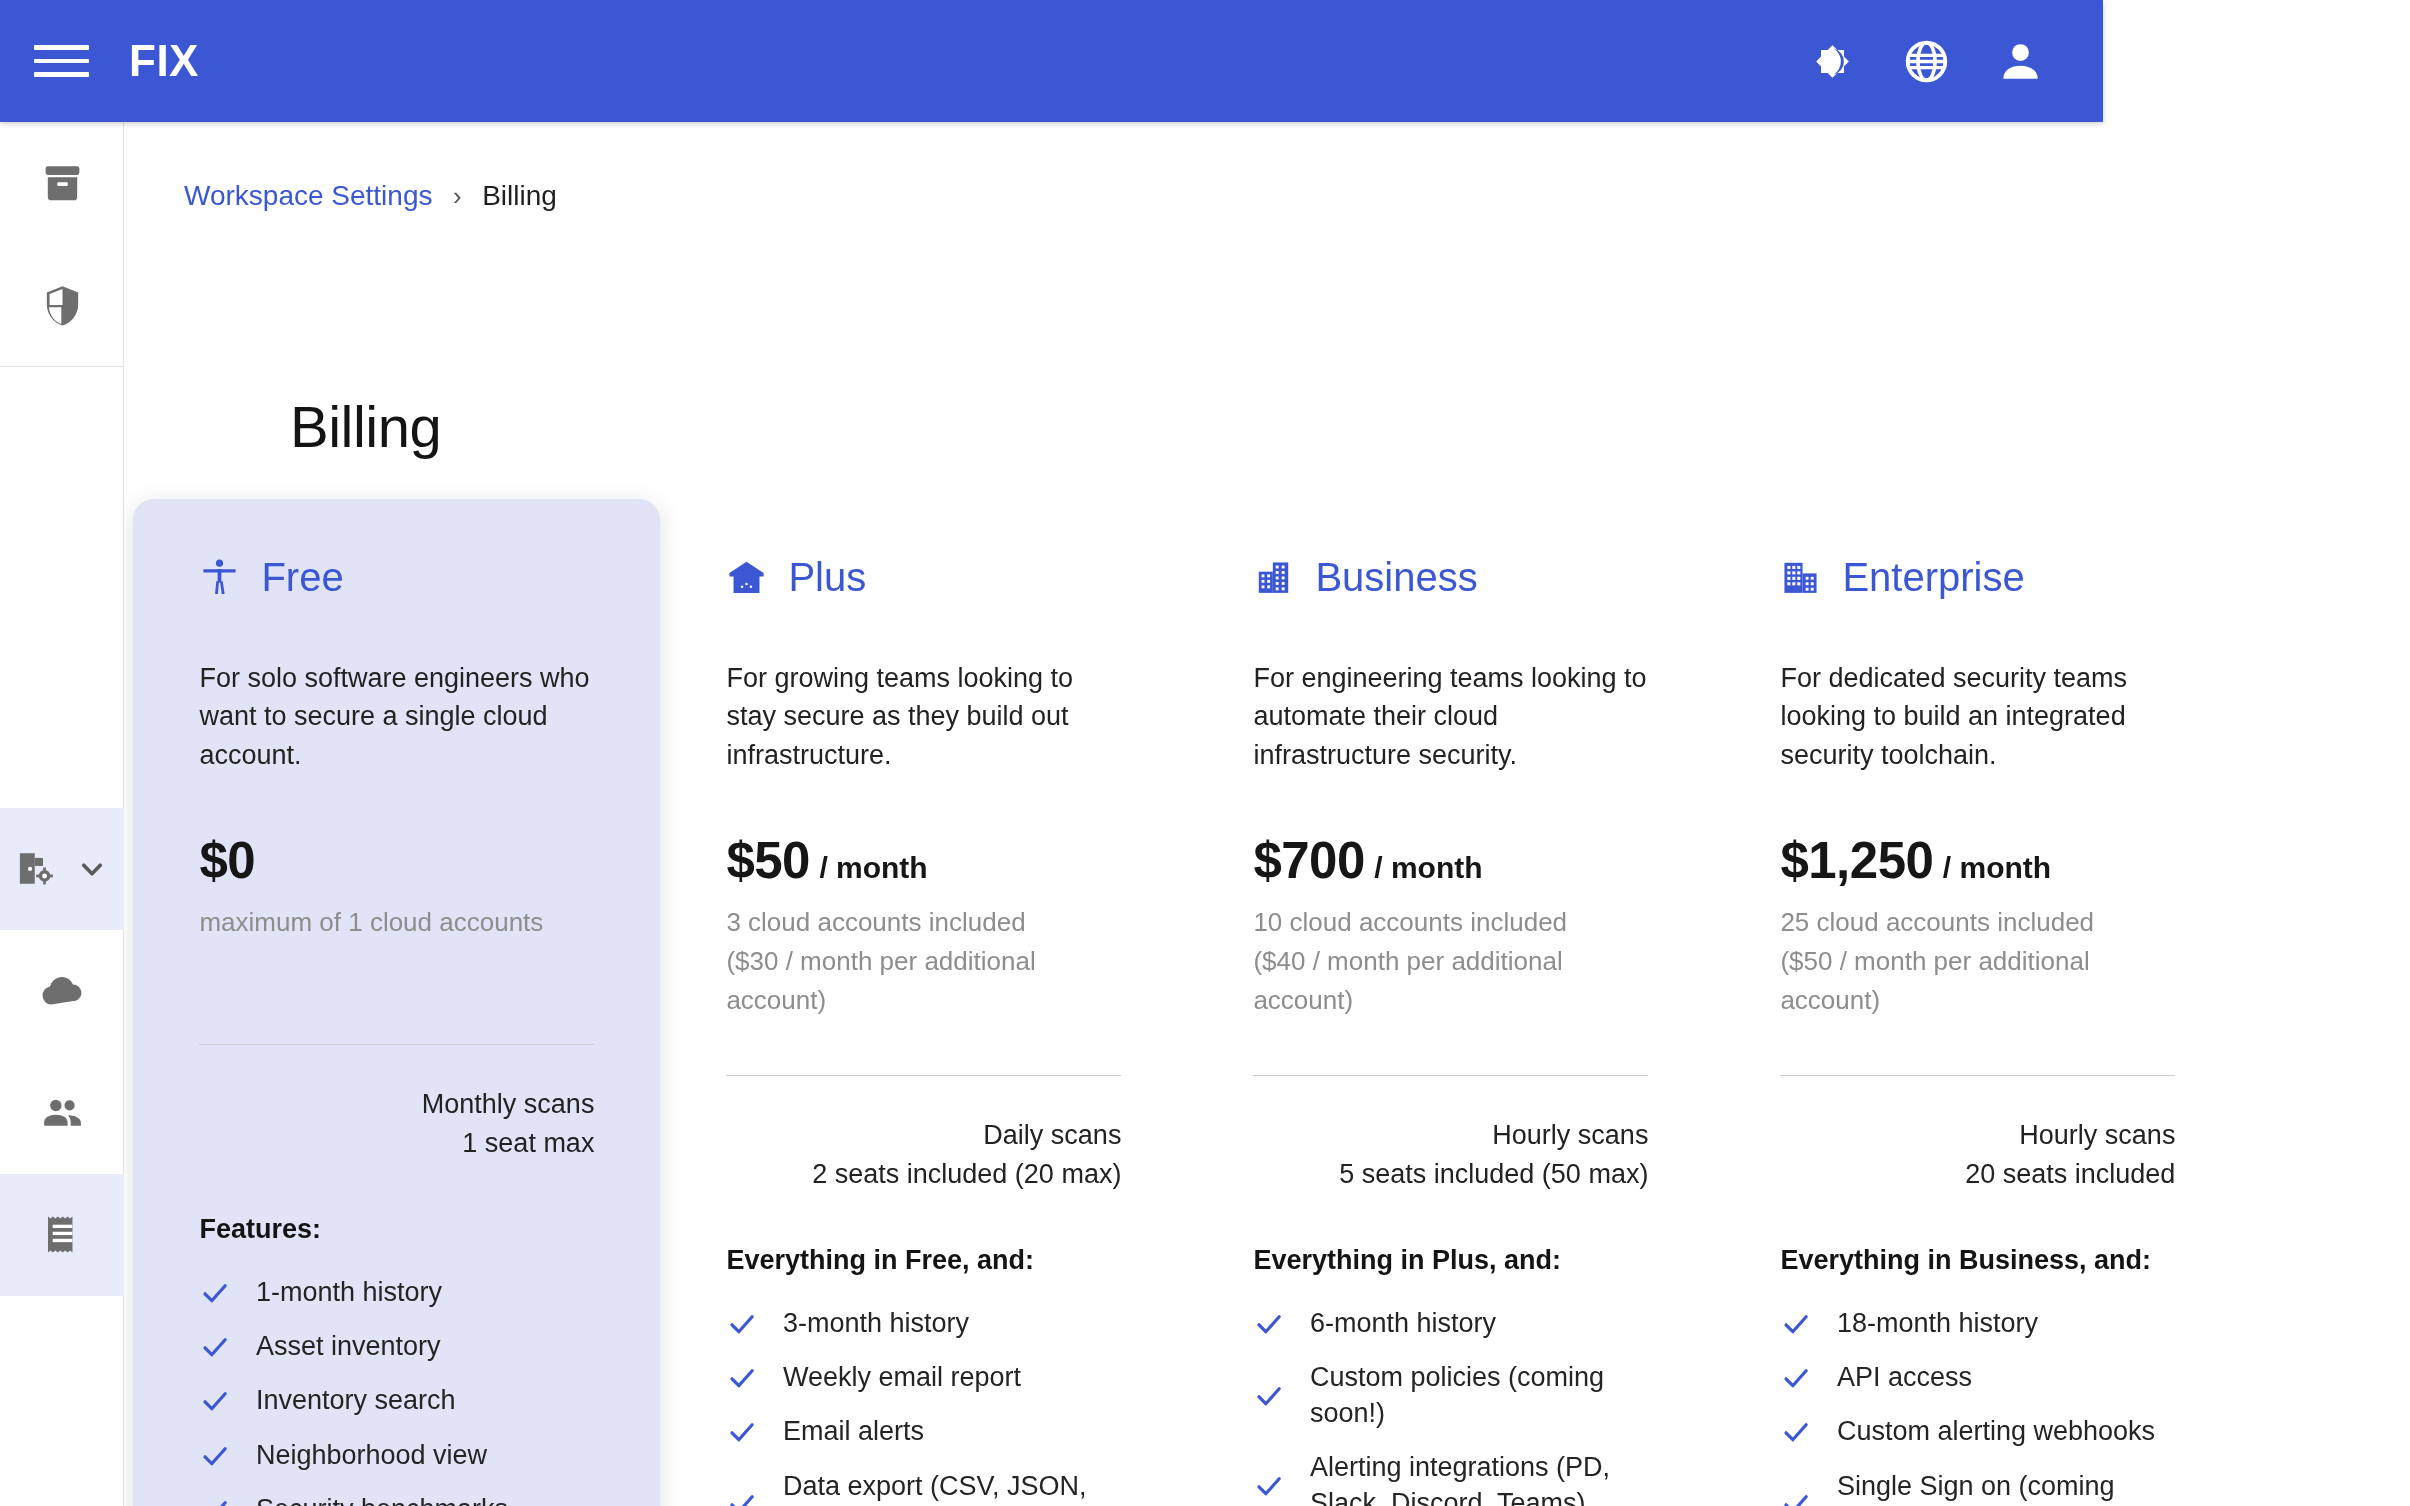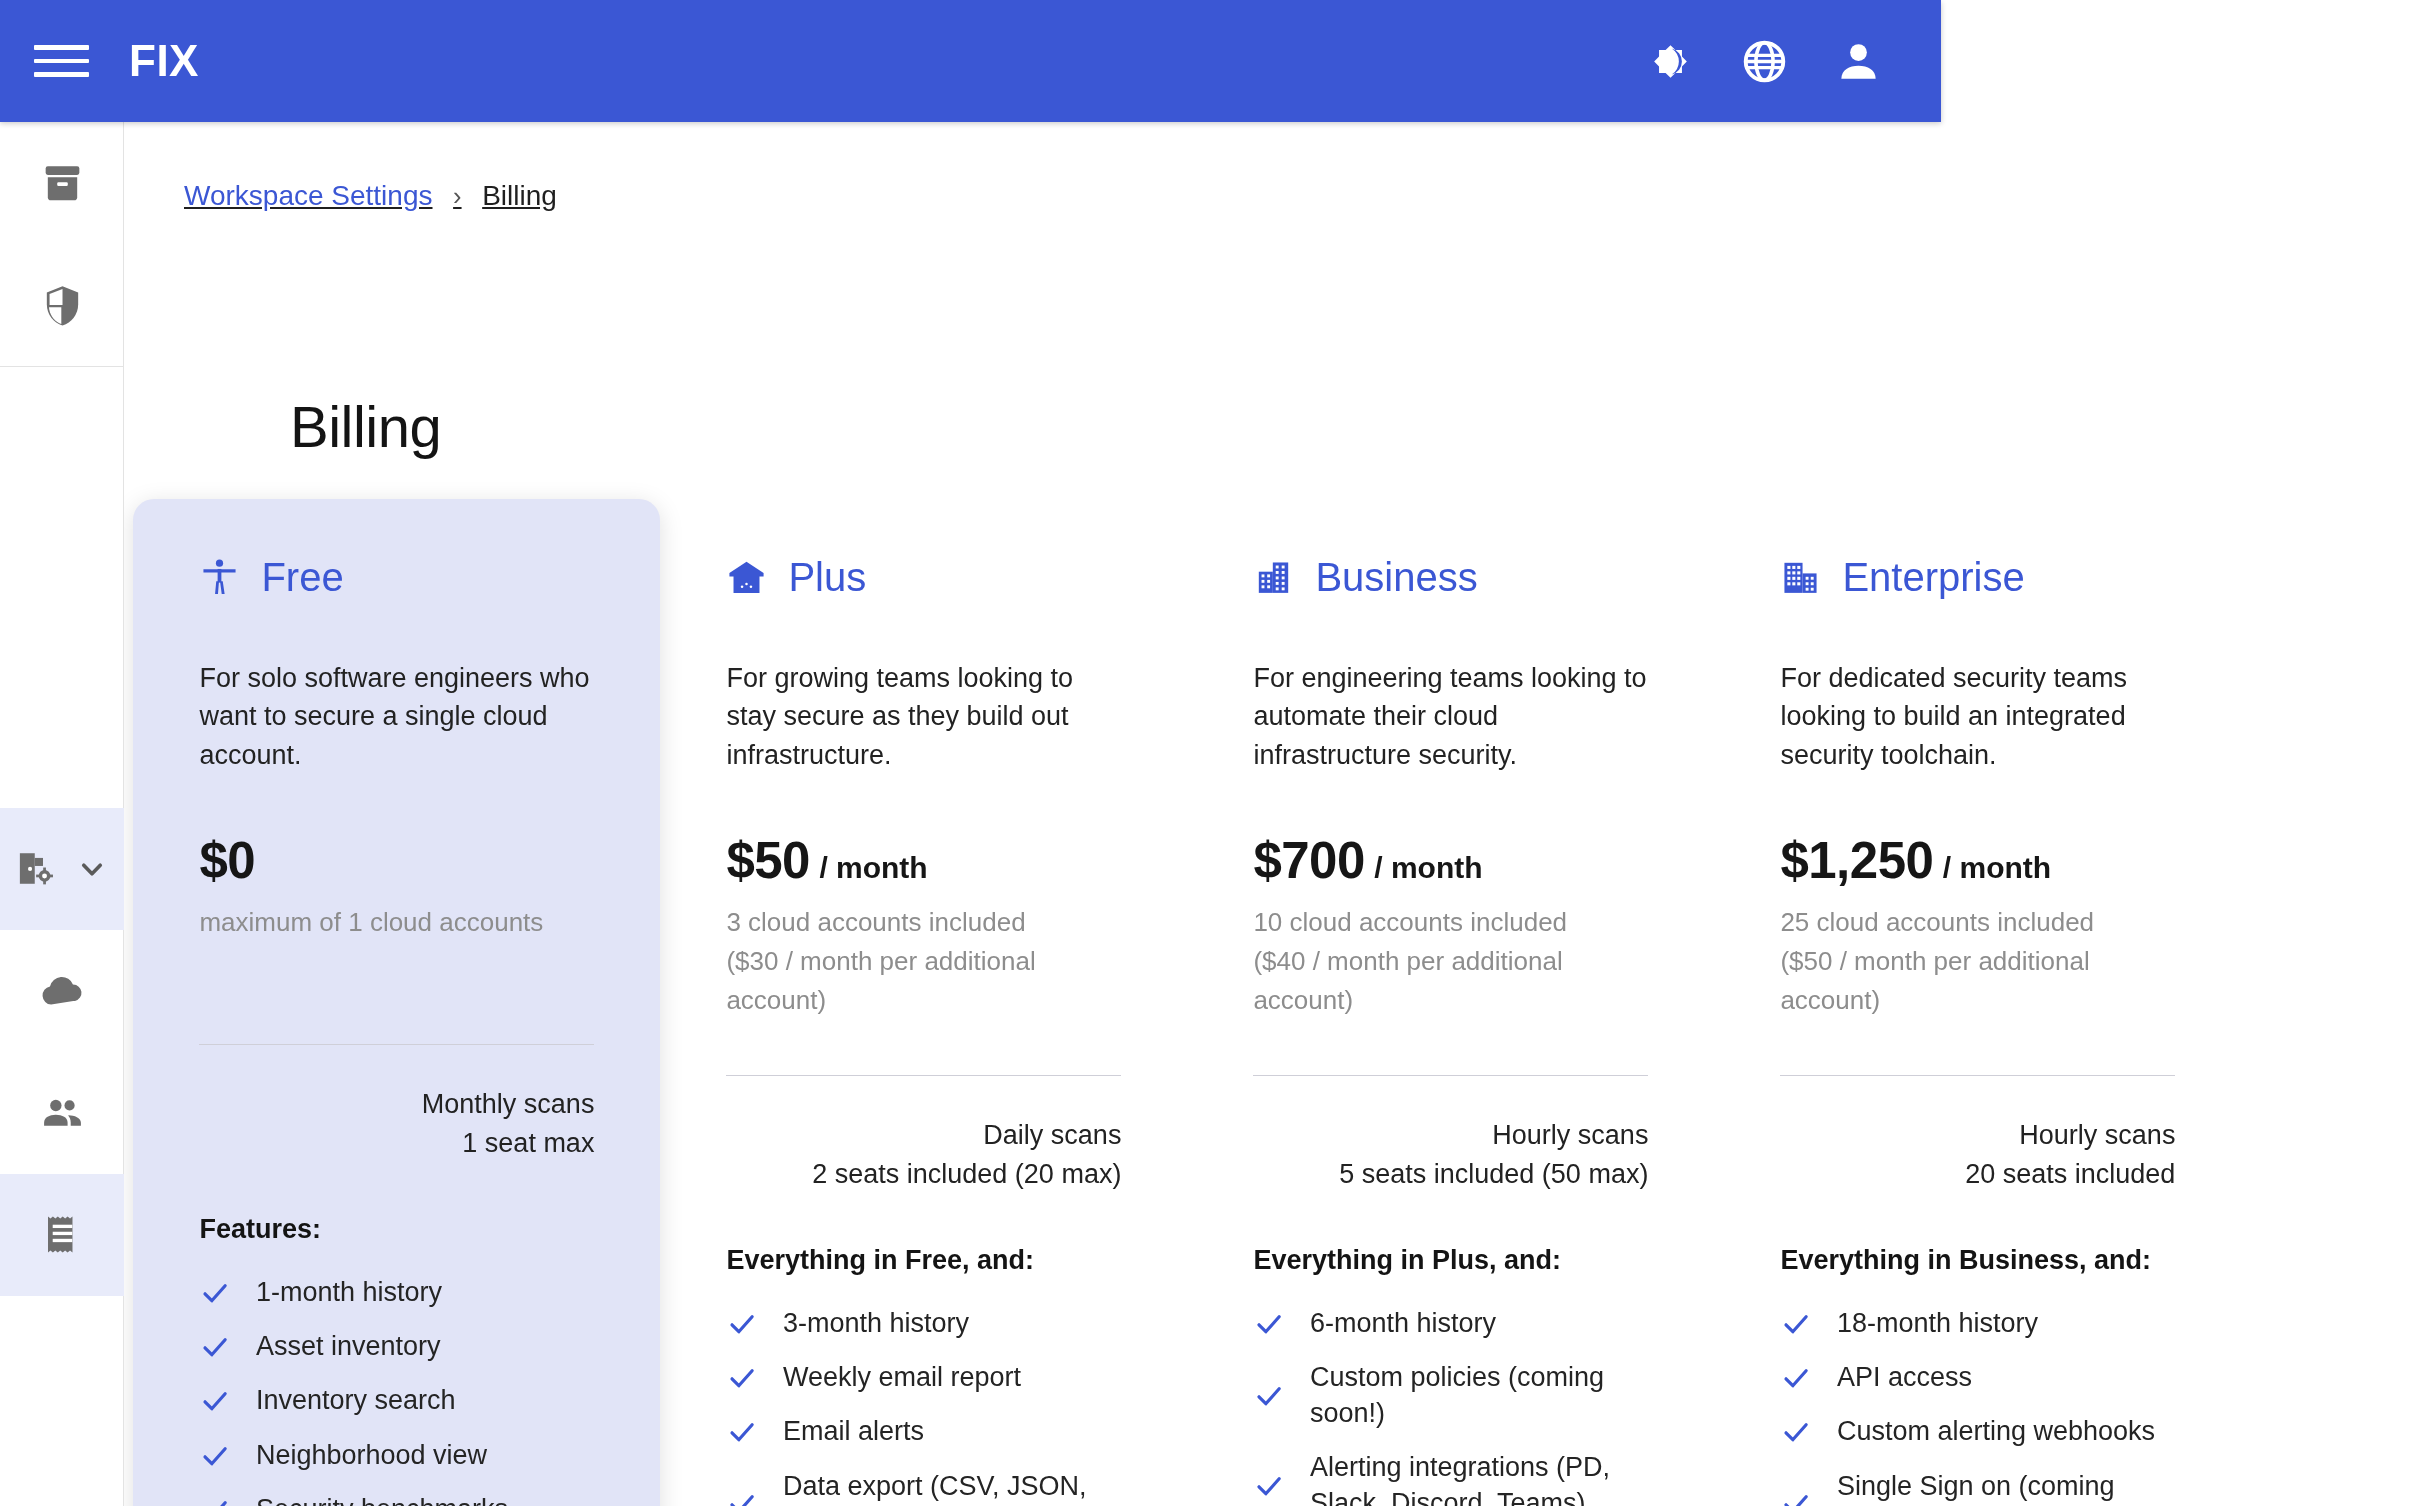--- a/index.html
+++ b/index.html
@@ -7,21 +7,21 @@
     width: 2411px; height: 1507px;
     overflow: hidden;
     background: #ffffff;
     font-family: "Liberation Sans", sans-serif;
     color: #1f1f1f;
   }
 
   
   .appbar {
     position: absolute; top: 0; left: 0;
-    width: 1941px; height: 122px;
+    width: 2103px; height: 122px;
     background: #3b57d4;
     display: flex; align-items: center;
     z-index: 30;
     box-shadow: 0 1.9px 5.6px rgba(0,0,0,.22);
   }
   .hamburger {
     width: 55px; height: 43px;
     margin-left: 34px;
     display: flex; flex-direction: column; justify-content: center; gap: 8.5px;
     cursor: pointer;
@@ -66,21 +66,20 @@
   .main {
     position: absolute; top: 122px; left: 124px;
     width: 2286px; height: 1384px;
     background: #ffffff;
     overflow: hidden;
   }
   .breadcrumb {
     position: absolute; top: 58px; left: 60px;
     display: flex; align-items: center; gap: 15px;
     font-size: 28px;
-    text-decoration: underline;
   }
   .crumb-link { color: #3b57d4; cursor: pointer; }
   .crumb-sep { color: #555; font-size: 25.4px; padding: 0 5.6px; }
   .crumb-cur { color: #1f1f1f; }
 
   .page-title {
     position: absolute; top: 271px; left: 166px;
     font-size: 58px; font-weight: 400; color: #141414;
     letter-spacing: -0.5px;
   }

